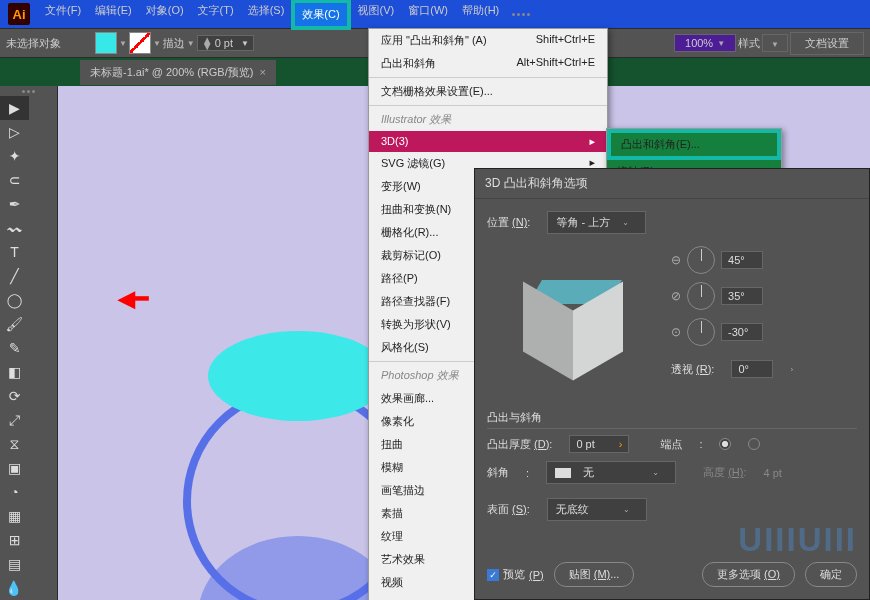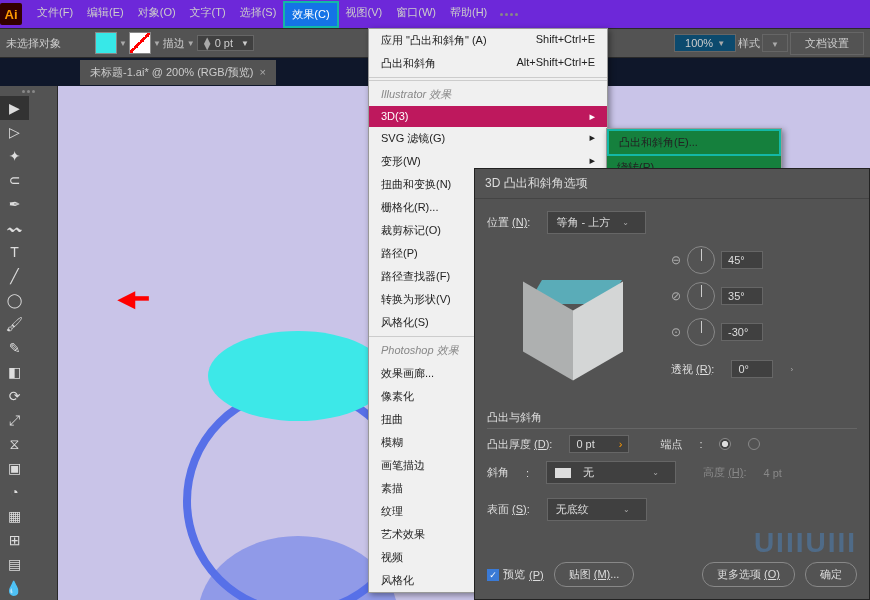--- a/index.html
+++ b/index.html
@@ -1,55 +1,55 @@
 <!DOCTYPE html>
 <html><head>
 <meta charset="utf-8">
 <style>
 *{margin:0;padding:0;box-sizing:border-box;font-family:"Microsoft YaHei",Arial,sans-serif;font-size:11px;user-select:none}
 body{background:#323232;width:870px;height:600px;overflow:hidden;position:relative}
-.topbar{height:28px;background:#6d28d9;display:flex;align-items:center;padding:0 0;color:#ccc}
+.topbar{height:28px;background:#1d4ed8;display:flex;align-items:center;padding:0 8px;color:#ccc}
 .ai-logo{width:22px;height:22px;background:#330000;color:#ff9a00;font-weight:bold;font-size:13px;display:flex;align-items:center;justify-content:center;margin-right:8px;border-radius:2px}
 .menu-item{padding:4px 7px;color:#ccc;cursor:pointer}
 .menu-item.active{background:#1473e6;color:#fff}
 .grip{margin-left:6px;display:flex;gap:2px}
 .grip span{width:3px;height:3px;background:#888;border-radius:50%}
 .controlbar{height:30px;background:#535353;display:flex;align-items:center;padding:0 6px;color:#ccc;gap:2px;border-top:1px solid #2a2a2a;border-bottom:1px solid #2a2a2a}
 .cb-label{color:#ccc;font-size:11px}
 .swatch{width:22px;height:22px;background:#37e8e8;border:1px solid #888}
 .none-sw{width:22px;height:22px;background:#fff;border:1px solid #888;position:relative}
 .none-sw:after{content:"";position:absolute;left:0;top:0;width:100%;height:100%;background:linear-gradient(to top left,transparent 45%,red 45%,red 55%,transparent 55%)}
 .chev{color:#aaa;font-size:8px}
 .pt-box{display:flex;align-items:center;background:#404040;border:1px solid #666;padding:1px 4px}
 .pt-arrows{display:flex;flex-direction:column;font-size:6px;line-height:6px;margin-right:2px;color:#aaa}
-.zoom-box{background:#0c4a6e;border:1px solid #666;padding:2px 10px;display:flex;align-items:center;gap:4px}
+.zoom-box{background:#4c1d95;border:1px solid #666;padding:2px 10px;display:flex;align-items:center;gap:4px}
 .style-btn{background:#535353;border:1px solid #666;padding:2px 8px;color:#ccc}
 .doc-btn{background:#535353;border:1px solid #666;padding:3px 14px;color:#ccc}
-.tabbar{height:28px;background:#0f172a;display:flex;align-items:center;padding-left:80px;color:#ccc}
+.tabbar{height:28px;background:#14532d;display:flex;align-items:center;padding-left:80px;color:#ccc}
 .tab{padding:5px 10px;background:#535353;display:flex;align-items:center;gap:6px}
 .tab .x{color:#aaa;cursor:pointer}
 .toolpanel{position:absolute;left:0;top:86px;width:58px;height:514px;background:#535353;border-right:1px solid #2a2a2a}
 .tool-grip{height:10px;display:flex;justify-content:center;align-items:center;gap:2px}
 .tool-grip span{width:3px;height:3px;background:#888;border-radius:50%}
 .toolgrid{display:flex;flex-wrap:wrap}
 .tool{width:29px;height:24px;display:flex;align-items:center;justify-content:center;color:#ddd;font-size:14px;cursor:pointer}
 .tool.sel{background:#333}
 .canvas{position:absolute;left:58px;top:86px;right:0;bottom:0;background:#c9c4e8;overflow:hidden}
 .shape1{position:absolute;left:150px;top:245px;width:180px;height:90px;background:#3de8e8;border-radius:50%}
 .shape2{position:absolute;left:125px;top:300px;width:230px;height:230px;background:transparent;border:8px solid #5770e8;border-radius:50%}
 .shape3{position:absolute;left:140px;top:450px;width:200px;height:80px;background:#5770e8;border-radius:50% 50% 0 0/100% 100% 0 0;opacity:.5}
 .arrow-red{position:absolute;left:60px;top:200px;color:red;font-size:22px;font-weight:bold}
 .dropdown{position:absolute;left:368px;top:28px;width:240px;background:#f0f0f0;border:1px solid #999;box-shadow:2px 2px 6px rgba(0,0,0,.4);z-index:10}
 .dd-item{padding:4px 12px;color:#222;display:flex;justify-content:space-between;cursor:pointer}
 .dd-item.hl{background:#be185d;color:#fff}
 .dd-sep{height:1px;background:#ccc;margin:2px 0}
 .dd-header{padding:4px 12px;color:#888;font-style:italic}
 .submenu{position:absolute;left:606px;top:128px;width:176px;background:#15803d;border:1px solid #999;box-shadow:2px 2px 6px rgba(0,0,0,.4);z-index:11}
 .sub-item{padding:4px 10px;color:#222}
-.red-box{border:2px solid #14b8a6}
+.red-box{border:4px solid #14b8a6}
 .dialog{position:absolute;left:474px;top:168px;width:396px;height:432px;background:#535353;border:1px solid #222;z-index:12;color:#ddd}
 .dlg-title{background:#535353;padding:6px 10px;font-size:12px;border-bottom:1px solid #444}
 .dlg-body{padding:12px}
 .dlg-row{display:flex;align-items:center;gap:17px;margin-bottom:8px}
 .dlg-label{color:#ddd}
 .dlg-select{background:#404040;border:1px solid #666;padding:3px 16px 3px 8px;color:#ddd;display:flex;align-items:center;gap:12px}
 .cube-area{display:flex;gap:14px;margin:8px 0}
 .cube-preview{width:170px;height:160px;background:#535353;position:relative}
 .cube{position:absolute;left:38px;top:30px;width:100px;height:100px}
 .cube-top{position:absolute;width:80px;height:40px;background:#5aacb8;transform:skewX(-30deg) scaleY(.6);left:10px;top:0}
@@ -62,21 +62,21 @@
 .dial-ic{font-size:12px;color:#aaa}
 .val-box{background:#404040;border:1px solid #666;padding:2px 6px;min-width:42px;text-align:left}
 .section-hdr{border-bottom:1px solid #666;padding-bottom:3px;margin:6px 0;color:#ddd}
 .dlg-footer{display:flex;align-items:center;gap:10px;padding:6px 12px;position:absolute;bottom:6px;left:0;right:0}
 .dlg-btn{background:#535353;border:1px solid #888;border-radius:12px;padding:4px 14px;color:#ddd;cursor:pointer}
 .chk{display:flex;align-items:center;gap:4px}
 .chk-box{width:12px;height:12px;background:#3a7ad6;display:flex;align-items:center;justify-content:center;color:#fff;font-size:9px}
 .underline{text-decoration:underline}
 .rad{width:12px;height:12px;border-radius:50%;border:1px solid #888;display:inline-block}
 .rad.on{background:radial-gradient(circle,#ddd 40%,#444 45%)}
-.watermark{position:absolute;right:12px;bottom:40px;color:#4a90d9;opacity:.4;font-size:28px;font-weight:bold;letter-spacing:2px}
+.watermark{position:absolute;right:12px;bottom:40px;color:#4a90d9;opacity:.4;font-size:33px;font-weight:bold;letter-spacing:2px}
 </style>
 </head>
 <body>
 
 <div class="topbar">
   <div class="ai-logo">Ai</div>
   <div id="menu-items" style="display: flex;">
       <span class="menu-item">文件(F)</span>
       <span class="menu-item">编辑(E)</span>
       <span class="menu-item">对象(O)</span>
@@ -174,20 +174,23 @@
       <div class="dd-item">
         <span>应用 "凸出和斜角"  (A)</span>
         <span>Shift+Ctrl+E</span>
       </div>
       <div class="dd-item">
         <span>凸出和斜角</span>
         <span>Alt+Shift+Ctrl+E</span>
       </div>
     </div>
   <div class="dd-sep"></div>
+  <div class="dd-item">
+      <span>文档栅格效果设置(E)...</span>
+    </div>
   <div class="dd-sep"></div>
   <div class="dd-header">Illustrator 效果</div>
   <div id="dd-ill">
       <div class="dd-item hl">
         <span>3D(3)</span>
         <span>▸</span>
       </div>
       <div class="dd-item">
         <span>SVG 滤镜(G)</span>
         <span>▸</span>

